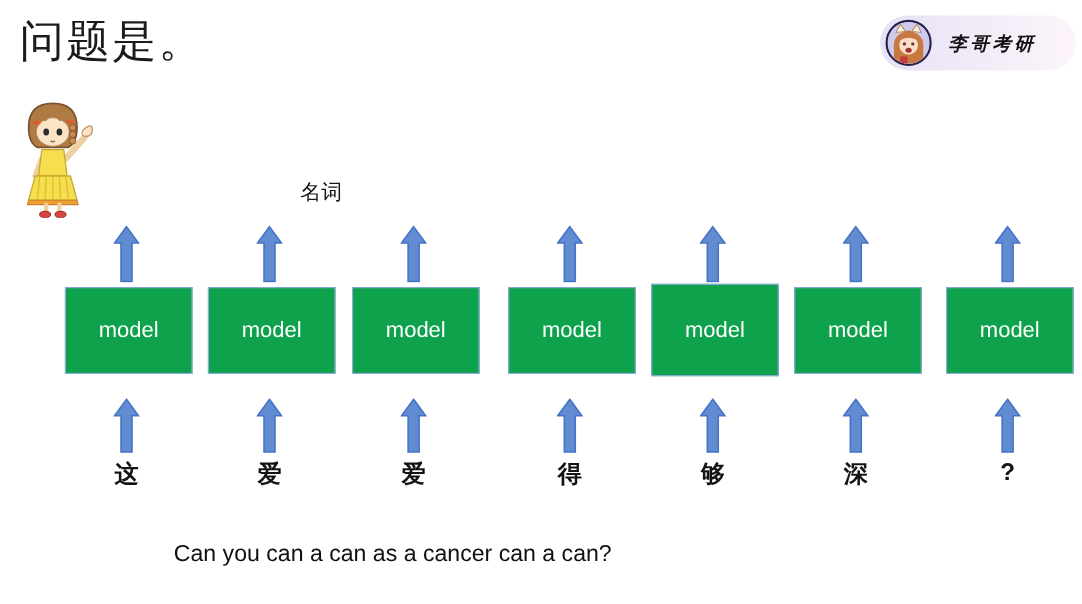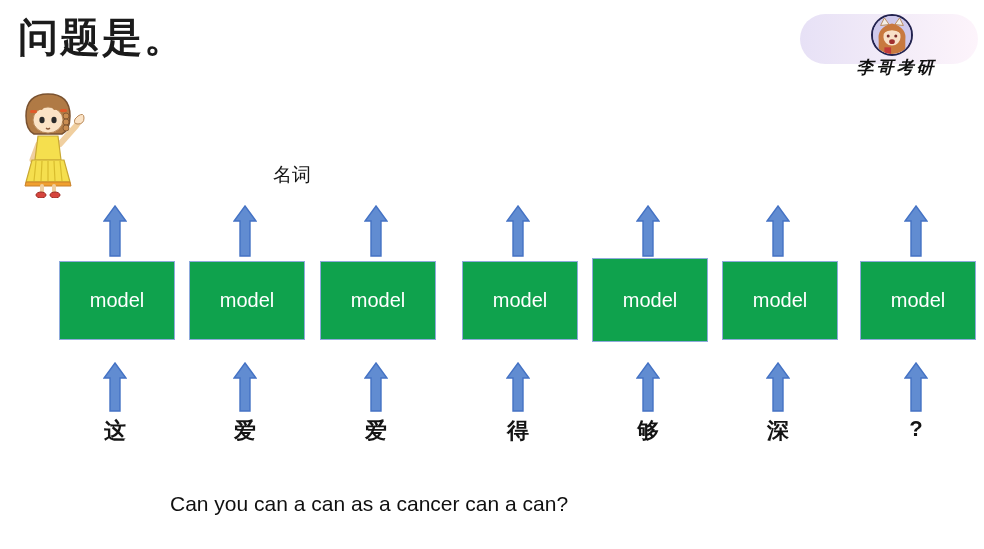--- a/index.html
+++ b/index.html
@@ -2,29 +2,28 @@
 <html><head>
 <meta charset="utf-8">
 <style>
   html,body{margin:0;padding:0;background:#ffffff;}
   body{font-family:"Liberation Sans","DejaVu Sans",sans-serif;}
   .canvas{position:relative;width:984px;height:549px;background:#ffffff;overflow:hidden;}
 
   .page-title{
     position:absolute;left:18px;top:10px;
     font-family:"DejaVu Serif","Liberation Serif",serif;
-    font-weight:700;font-size:40px;color:#1b1b1b;letter-spacing:2px;
+    font-weight:400;font-size:40px;color:#1b1b1b;letter-spacing:2px;
   }
 
   
   .badge{
     position:absolute;left:800px;top:14px;width:178px;height:50px;
     border-radius:26px;display:flex;align-items:center;
     background:linear-gradient(90deg,#e7e1f6 0%,#f3ecf8 55%,#fdf4fb 100%);
-    flex-direction:column;
   }
   .badge .avatar{
     width:42px;height:42px;border-radius:50%;margin-left:5px;flex:0 0 auto;
     border:2px solid #23234f;overflow:hidden;background:#cfc9ec;box-sizing:border-box;
   }
   .badge .brand-label{
     margin-left:15px;font-size:17px;font-weight:700;font-style:italic;color:#111;
     letter-spacing:3px;font-family:"Liberation Serif","DejaVu Serif",serif;
   }
 
@@ -45,21 +44,21 @@
     display:flex;align-items:center;justify-content:center;
     color:#ffffff;font-size:20px;
   }
   .col-raised .model-box{top:98px;height:84px;}
   .token{
     position:absolute;top:256px;left:0;width:112px;height:32px;
     text-align:center;font-size:22px;font-weight:700;color:#141414;
   }
 
   .footer-sentence{
-    position:absolute;left:158px;top:492px;font-size:21px;color:#101010;margin-left:12px;
+    position:absolute;left:158px;top:492px;font-size:21px;color:#101010;
   }
 </style>
 </head>
 <body>
 
 <div class="canvas">
 
   <div class="page-title">问题是。</div>
 
   <div class="badge">

